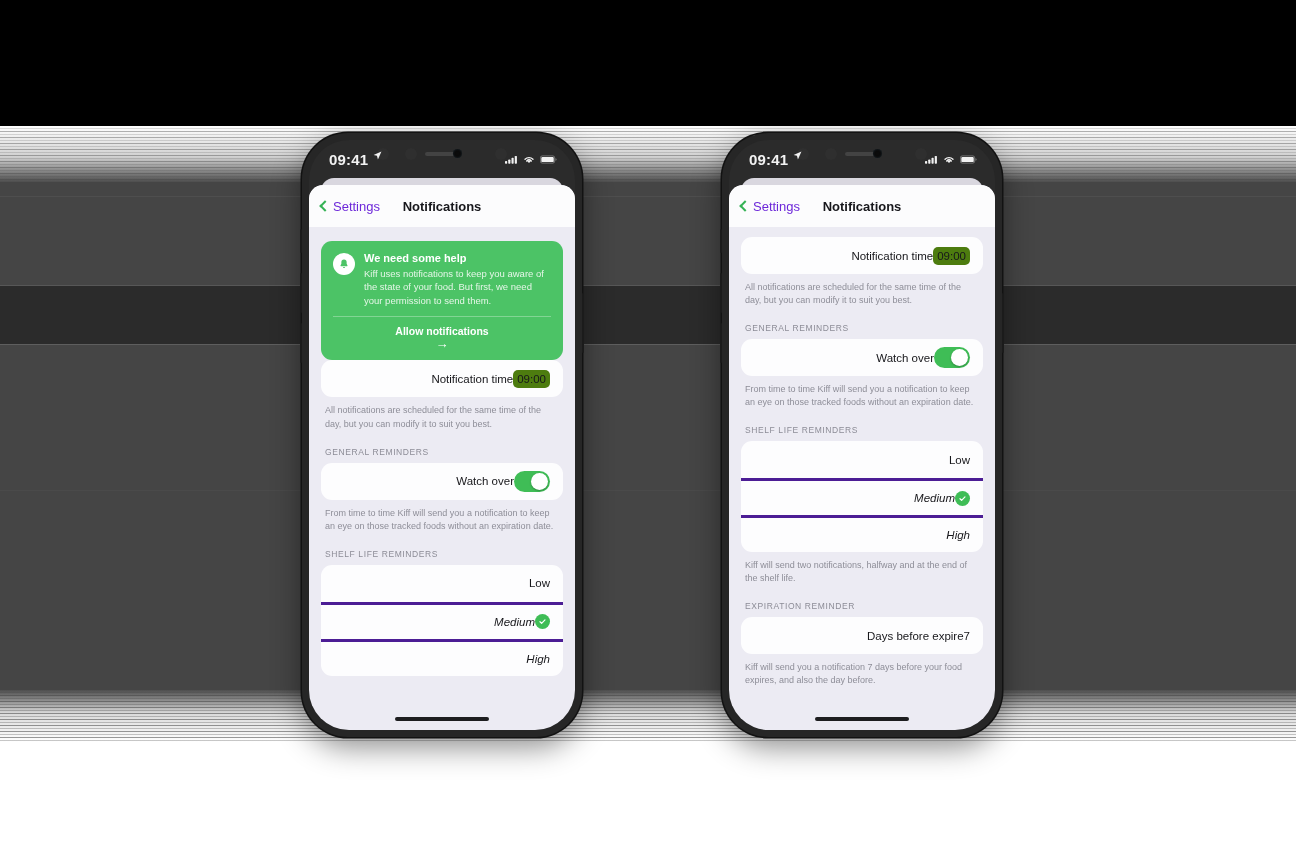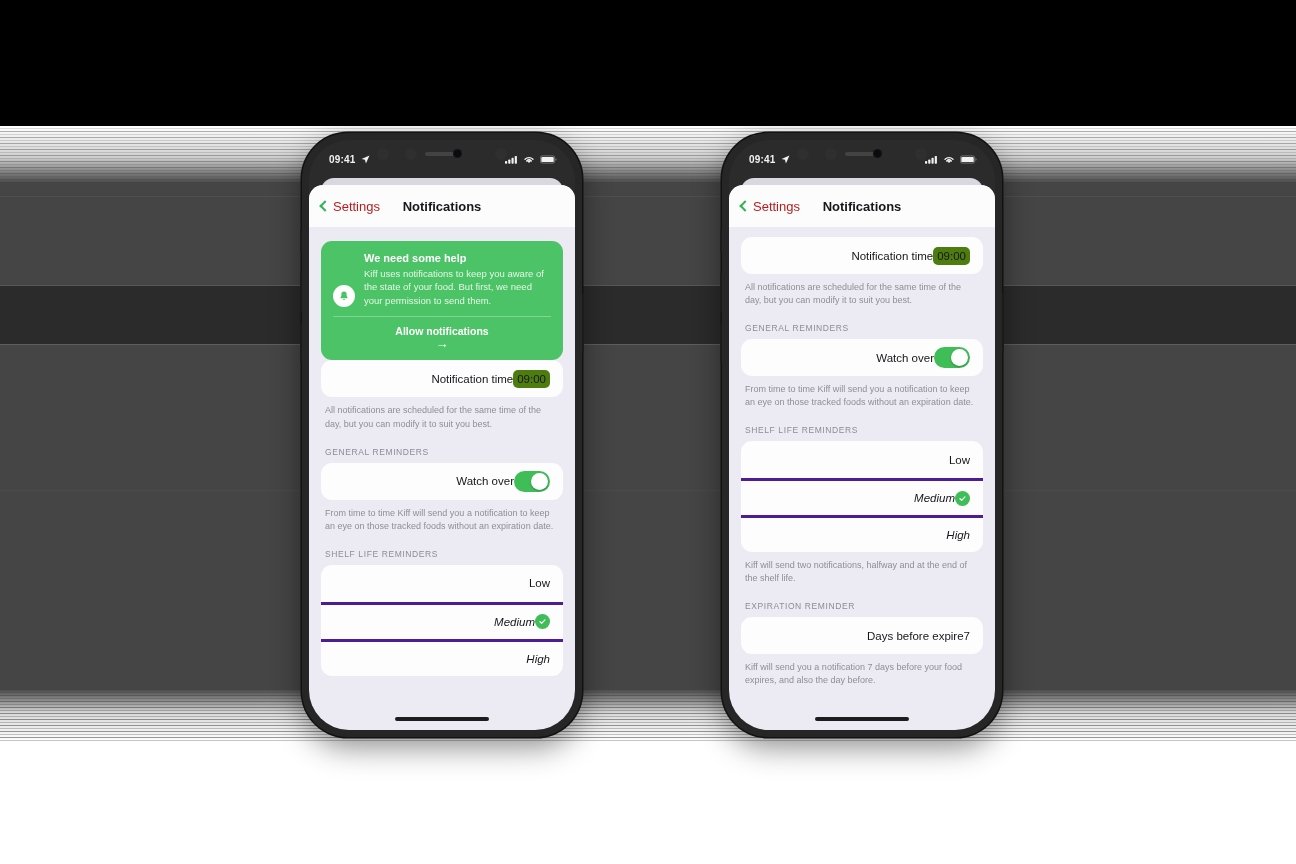--- a/index.html
+++ b/index.html
@@ -52,56 +52,56 @@
 
   .phone-screen {
     position:absolute; left:7px; top:7px; width:266px; height:590px;
     border-radius:40px; overflow:hidden; background:#2b2b2b;
   }
 
   
   .statusbar { position:absolute; left:0; top:0; width:100%; height:34px;
     display:flex; align-items:center; justify-content:space-between;
     padding:4px 18px 0 20px; color:#f2f2f2; z-index:6; }
-  .sb-time { font-size:10px; font-weight:600; letter-spacing:.2px; display:flex; align-items:center; gap:5px; }
+  .sb-time { font-size:15px; font-weight:600; letter-spacing:.2px; display:flex; align-items:flex-start; gap:5px; }
   .sb-right { display:flex; align-items:center; gap:5px; }
 
   
   .notch-speaker { position:absolute; left:50%; transform:translateX(-50%); top:12px;
      width:34px; height:4px; border-radius:3px; background:#434343; z-index:5;}
   .notch-cam { position:absolute; left:50%; margin-left:11px; top:9px; width:9px; height:9px;
      border-radius:50%; background:#0b0b0b; box-shadow:inset 0 0 2px #1d2a33; z-index:5;}
   .notch-blob { position:absolute; top:8px; width:12px; height:12px; border-radius:50%;
      background:#2f2f2f; z-index:4;}
   .nb1 { left:68px; } .nb2 { left:96px; } .nb3 { left:186px; }
 
   
   .card-behind { position:absolute; left:12px; top:38px; width:242px; height:26px;
      background:#eceaf3; border-radius:13px 13px 0 0; z-index:2; opacity:.9;}
   .app-sheet { position:absolute; left:0; top:45px; width:266px; height:545px;
      background:#ecebf3; border-radius:14px 14px 0 0; overflow:hidden; z-index:3; }
 
   
   .navbar { position:relative; height:42px; background:#fcfcfd; display:flex; align-items:center;
      padding:0 12px; border-radius:14px 14px 0 0; }
-  .nav-back { display:flex; align-items:center; gap:3px; color:#b91c1c; font-size:13px; cursor:pointer;}
+  .nav-back { display:flex; align-items:center; gap:3px; color:#6d28d9; font-size:13px; cursor:pointer;}
   .nav-chev { width:8px; height:8px; border-left:2px solid #34b254; border-bottom:2px solid #34b254;
      transform:rotate(45deg); margin-right:1px; }
   .nav-title { position:absolute; left:0; right:0; text-align:center; font-size:13px; font-weight:700; color:#17171b;
      pointer-events:none; }
 
   
   .content { position:relative; height:503px; padding:0 12px; overflow:hidden; }
 
   .spacer-14 { height:14px; }
   .spacer-10 { height:10px; }
 
   
   .banner { background:#4cc366; border-radius:11px; padding:11px 12px 0 12px; color:#fff; }
-  .banner-top { display:flex; gap:9px; align-items:flex-end; }
+  .banner-top { display:flex; gap:9px; align-items:flex-start; }
   .bell-wrap { width:22px; height:22px; border-radius:50%; background:#fff; flex:0 0 22px;
      display:flex; align-items:center; justify-content:center; margin-top:1px;}
   .banner-h { font-size:11px; font-weight:700; margin-bottom:3px; }
   .banner-p { font-size:9.5px; line-height:1.42; color:#e4f6e7; }
   .banner-div { height:1px; background:rgba(255,255,255,0.3); margin:9px 0 0 0; }
   .banner-cta { display:flex; align-items:center; justify-content:space-between;
      padding:8px 0 10px 0; font-size:10.5px; font-weight:700; cursor:pointer;flex-direction:column;}
   .arrow-r { font-size:13px; line-height:1; }
 
   

